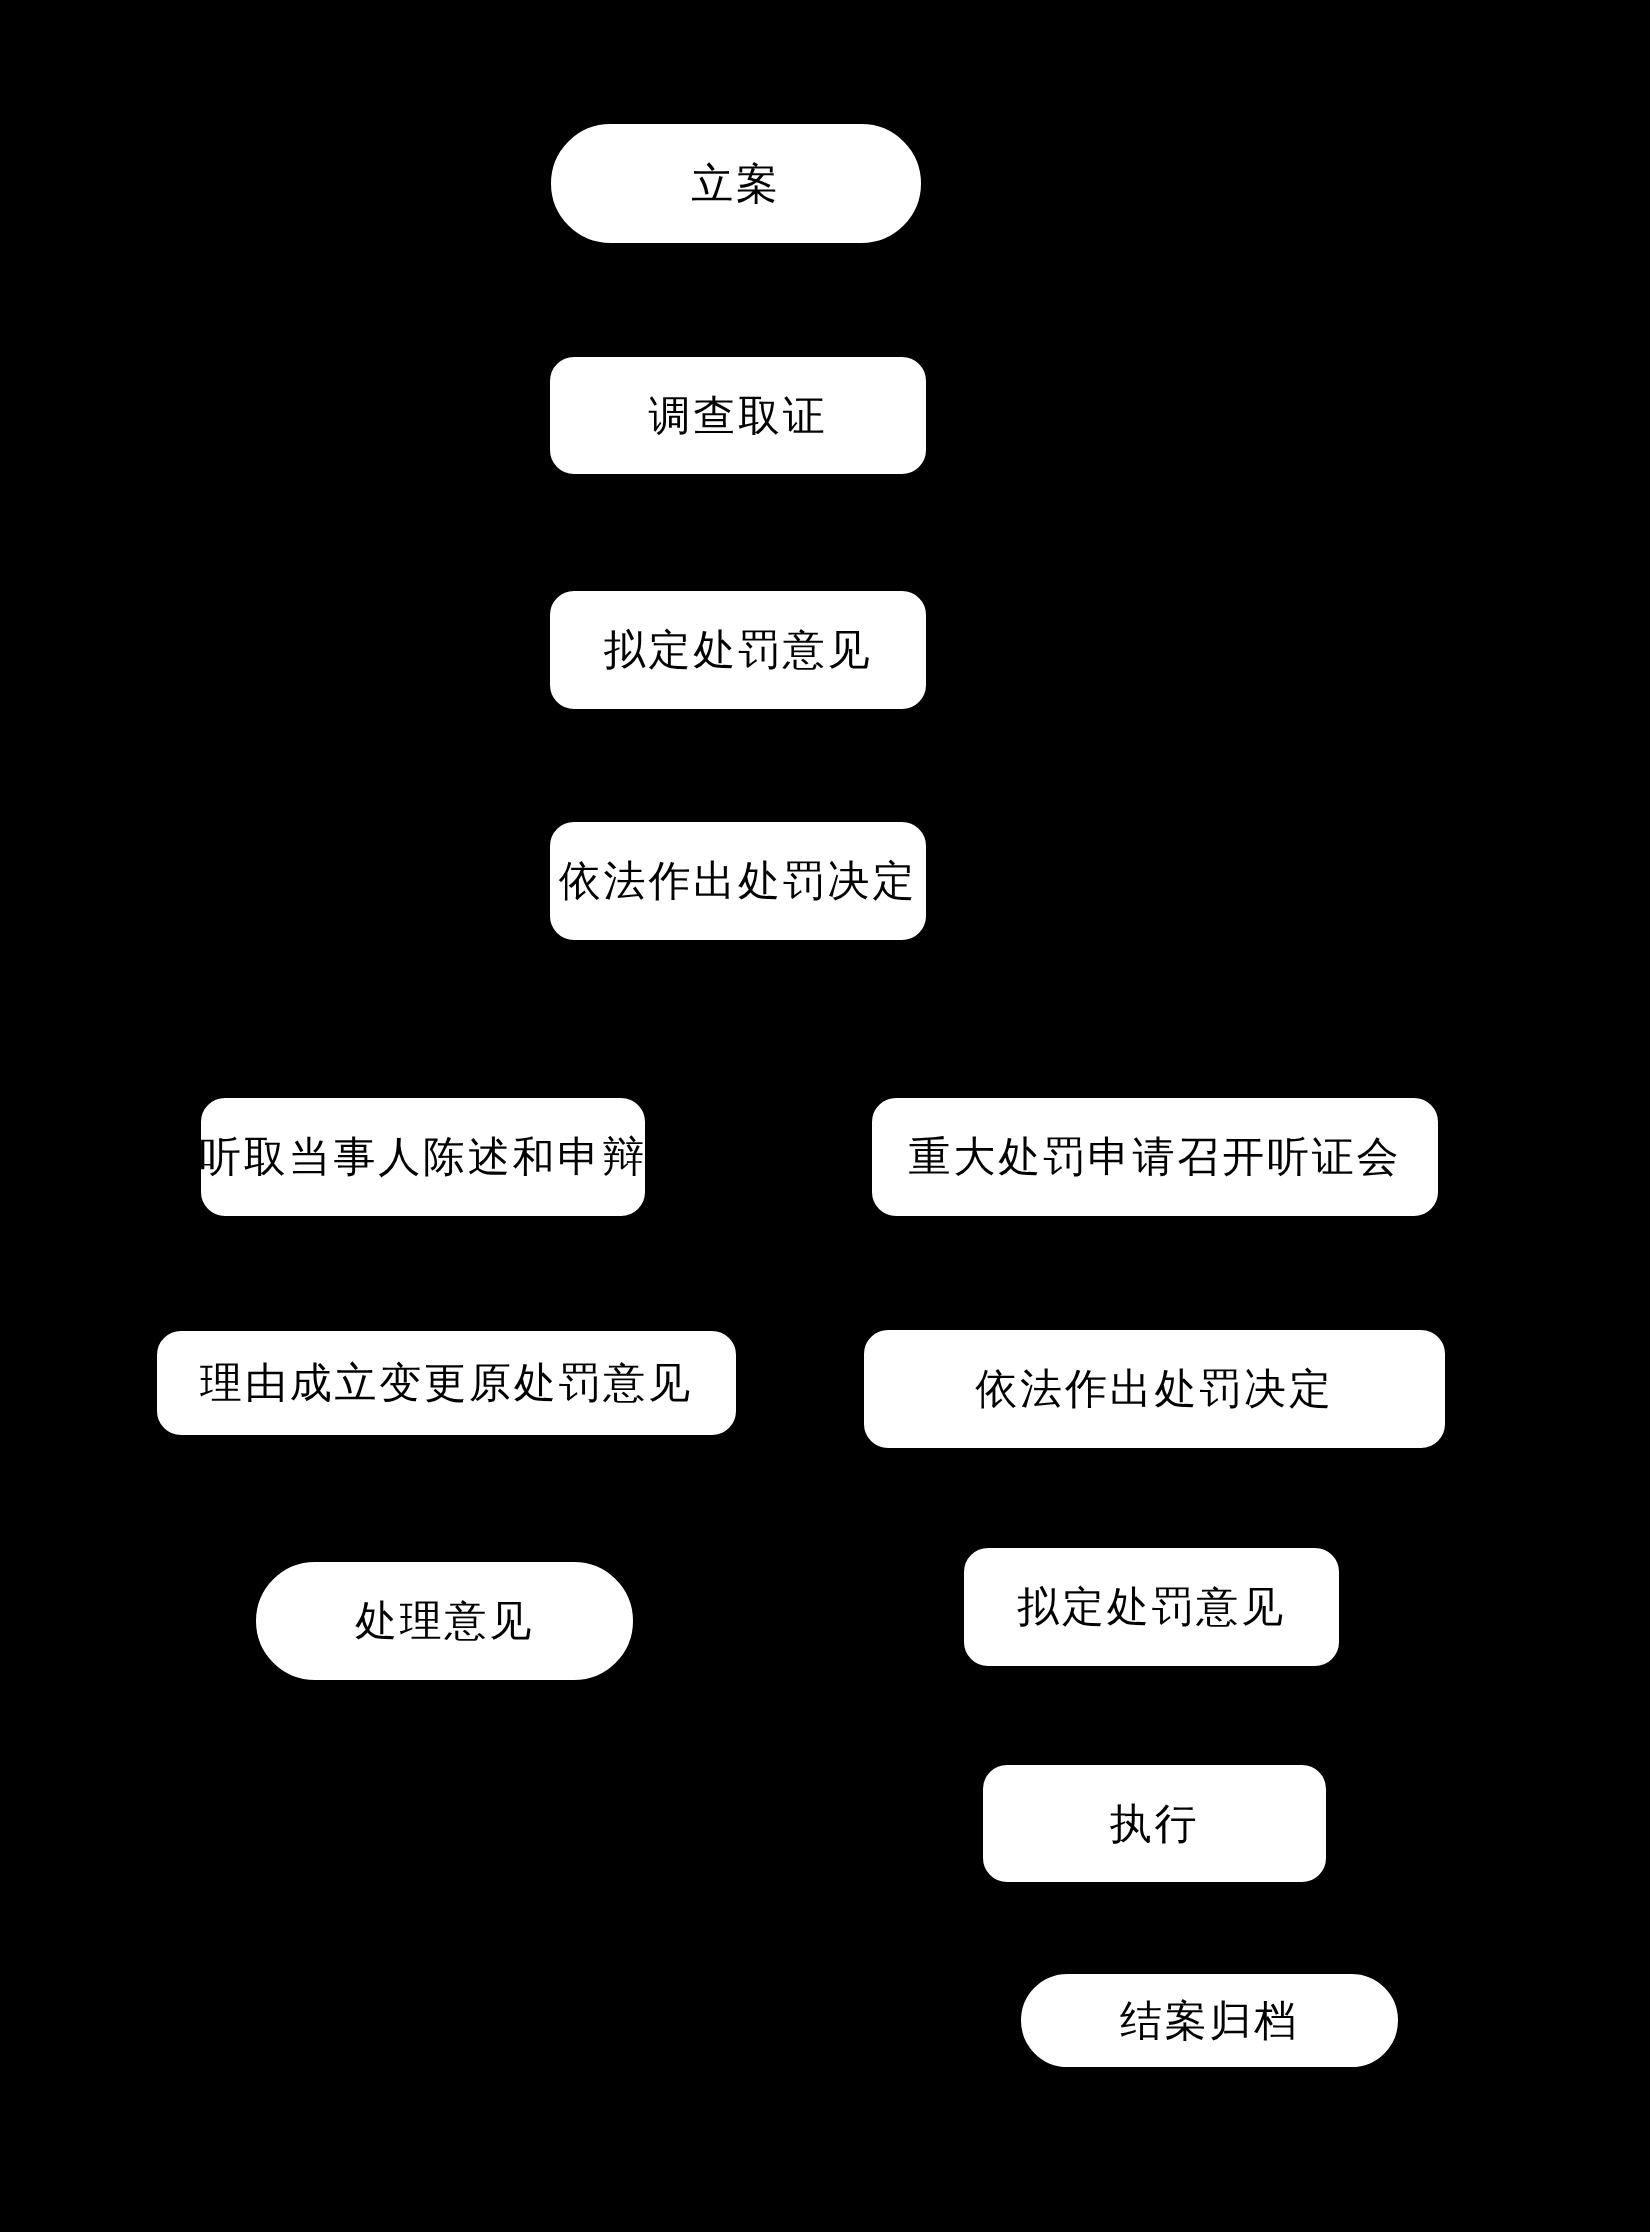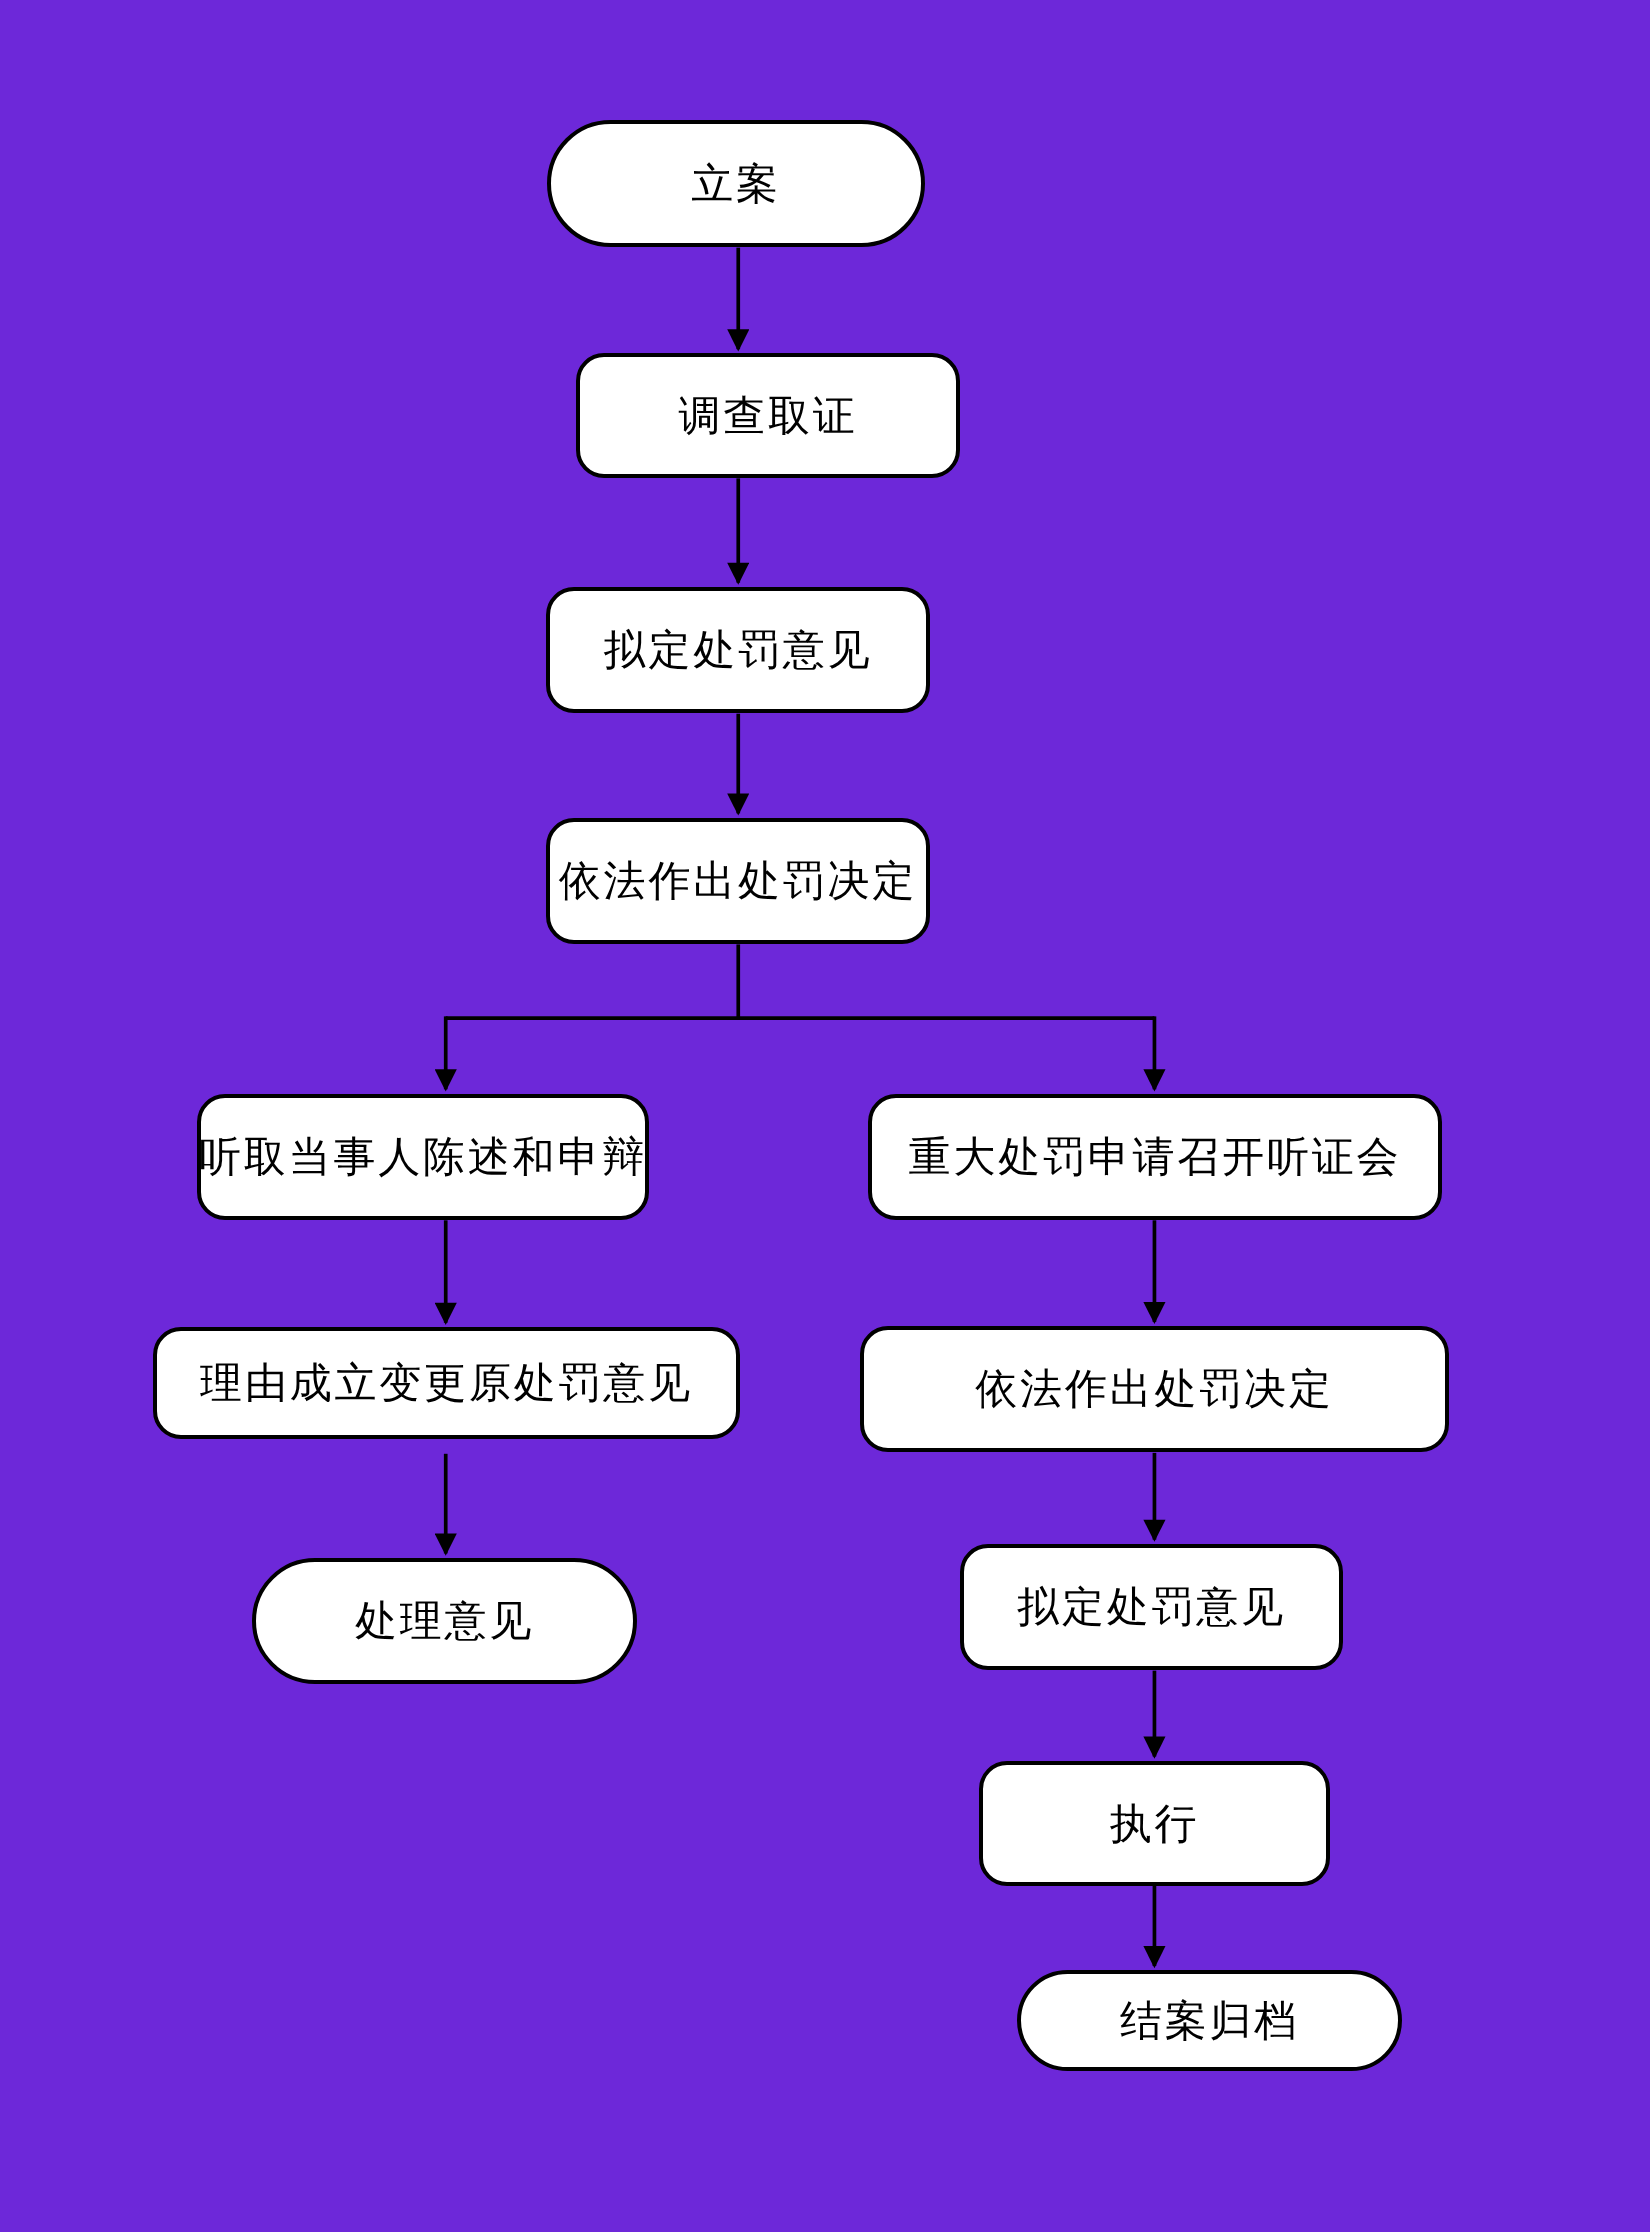--- a/index.html
+++ b/index.html
@@ -4,21 +4,21 @@
 <style>
   html, body {
     margin: 0;
     padding: 0;
     background: #ffffff;
   }
   .canvas {
     position: relative;
     width: 1650px;
     height: 2233px;
-    background: #6d28d9;
+    background: #000000;
     font-family: Liberation Serif, serif;
     overflow: hidden;
   }
   .edges {
     position: absolute;
     left: 0;
     top: 0;
     width: 1650px;
     height: 2233px;
   }
@@ -34,21 +34,21 @@
     font-size: 42px;
     letter-spacing: 2.8px;
     white-space: nowrap;
     text-align: center;
   }
   .rrect   { border-radius: 28px; }
   .stadium { border-radius: 74px; }
 
   
   #n-lian      { left: 547px;  top: 120px;  width: 378px; height: 127px; }
-  #n-diaocha   { left: 576px;  top: 353px;  width: 384px; height: 125px; }
+  #n-diaocha   { left: 546px;  top: 353px;  width: 384px; height: 125px; }
   #n-niding    { left: 546px;  top: 587px;  width: 384px; height: 126px; }
   #n-fachu     { left: 546px;  top: 818px;  width: 384px; height: 126px; }
   #n-tingqu    { left: 197px;  top: 1094px; width: 452px; height: 126px; align-items: center; }
   #n-zhongda   { left: 868px;  top: 1094px; width: 574px; height: 126px; }
   #n-liyou     { left: 153px;  top: 1327px; width: 587px; height: 112px; }
   #n-chuli     { left: 252px;  top: 1558px; width: 385px; height: 126px; }
   #n-yifa      { left: 860px;  top: 1326px; width: 589px; height: 126px; }
   #n-songda    { left: 960px; top: 1544px; width: 383px; height: 126px; }
   #n-zhixing   { left: 979px; top: 1761px; width: 351px; height: 125px; }
   #n-jiean     { left: 1017px; top: 1970px; width: 385px; height: 101px; }

